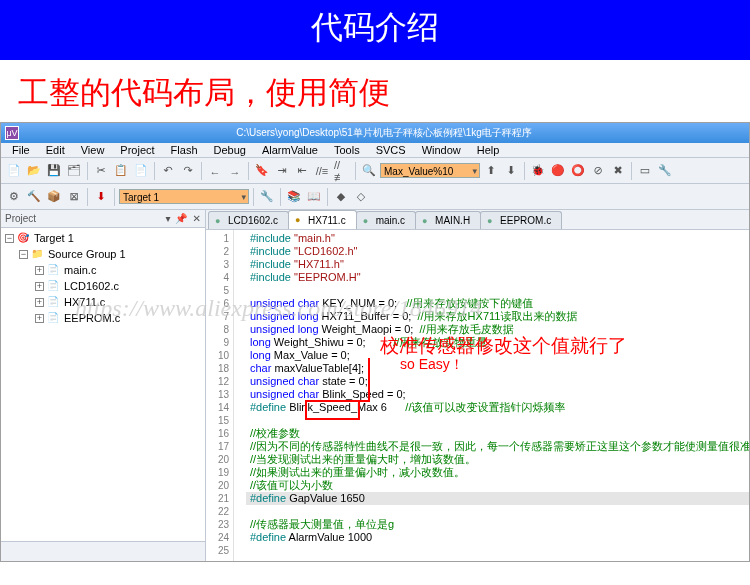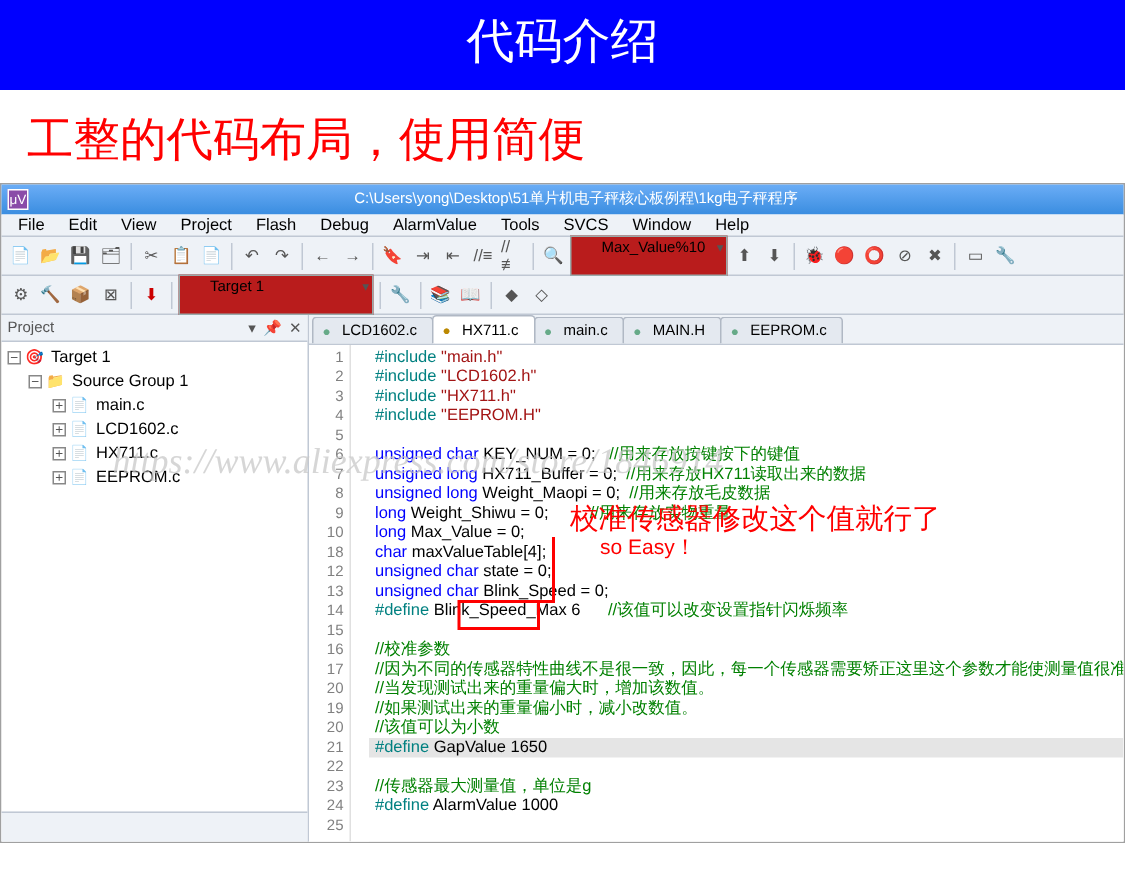--- a/index.html
+++ b/index.html
@@ -12,21 +12,21 @@
 .titlebar { background: linear-gradient(#6badf6,#3a8de0); color: #fff; height: 20px; line-height: 20px; padding: 0 4px; display: flex; align-items: center; gap: 4px; }
 .titlebar .icon { width: 14px; height: 14px; background: #8a4ba8; border: 1px solid #fff; font-size: 9px; text-align: center; line-height: 12px; }
 .titlebar .title { flex: 1; text-align: center; font-size: 10px; }
 
 .menubar { background: #eef2f7; height: 15px; display: flex; align-items: center; padding: 0 4px; gap: 2px; border-bottom: 1px solid #c0c8d4; }
 .menubar span { padding: 2px 7px; cursor: default; }
 
 .toolbar { background: #eef2f7; height: 26px; display: flex; align-items: center; padding: 0 4px; gap: 2px; border-bottom: 1px solid #c0c8d4; }
 .tbtn { width: 18px; height: 18px; border: 1px solid transparent; display: inline-flex; align-items: center; justify-content: center; font-size: 11px; color: #555; }
 .tsep { width: 1px; height: 18px; background: #c0c8d4; margin: 0 2px; }
-.combo { border: 1px solid #9aa; background: #b91c1c; height: 27px; font-size: 10px; padding: 0 14px 0 20px; position: relative; line-height: 15px; min-width: 100px; }
+.combo { border: 1px solid #9aa; background: #fdba74; height: 15px; font-size: 10px; padding: 0 14px 0 3px; position: relative; line-height: 15px; min-width: 100px; }
 .combo::after { content: "▾"; position: absolute; right: 2px; top: 0; font-size: 9px; color: #555; }
 
 .toolbar2 { background: #eef2f7; height: 26px; display: flex; align-items: center; padding: 0 4px; gap: 2px; border-bottom: 1px solid #c0c8d4; }
 
 .workarea { display: flex; flex: 1; min-height: 0; }
 .project-panel { width: 205px; border-right: 1px solid #c0c8d4; display: flex; flex-direction: column; background: #fff; }
 .project-header { background: #eef2f7; height: 18px; display: flex; align-items: center; justify-content: space-between; padding: 0 4px; border-bottom: 1px solid #c0c8d4; font-size: 10px; color: #555; }
 .project-header .phctrls span { margin-left: 2px; cursor: default; }
 .tree { flex: 1; overflow: auto; padding: 2px 0; font-size: 11px; }
 .tree-item { display: flex; align-items: center; height: 16px; padding-left: 4px; gap: 3px; white-space: nowrap; }

